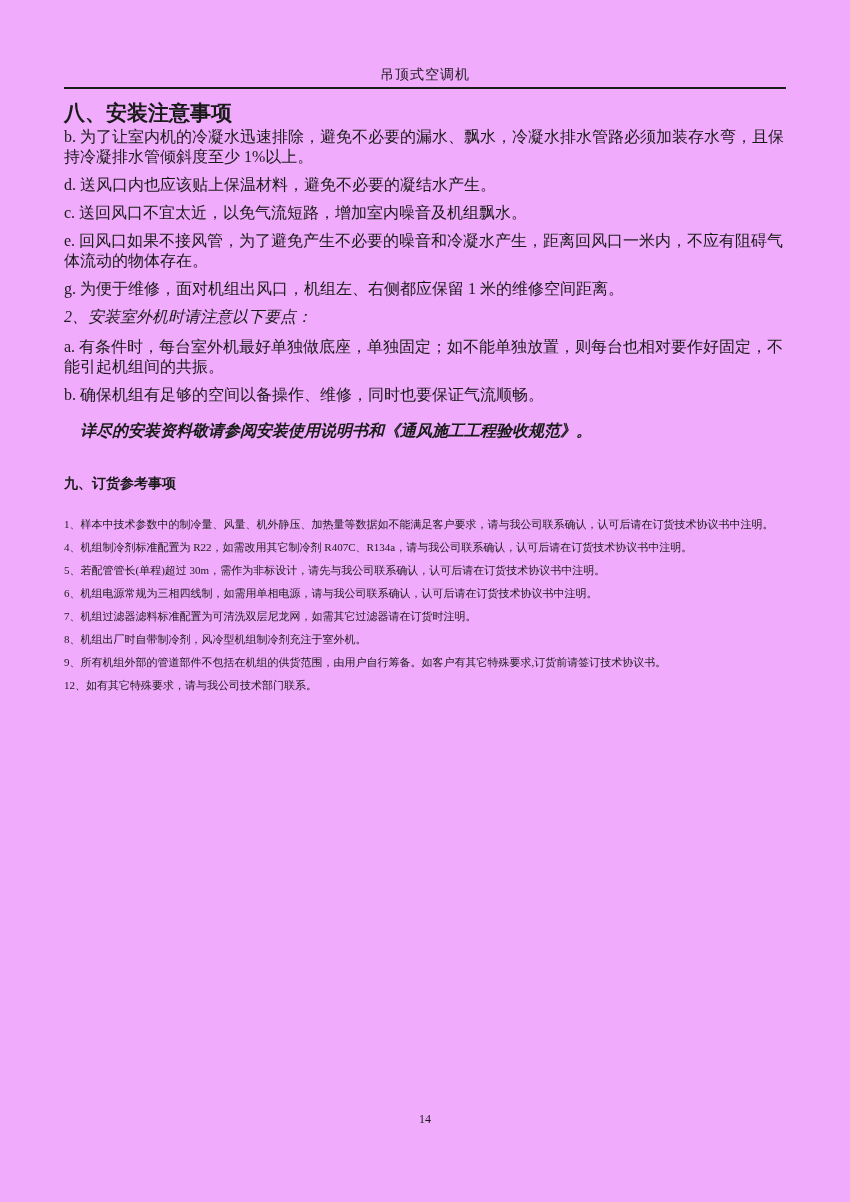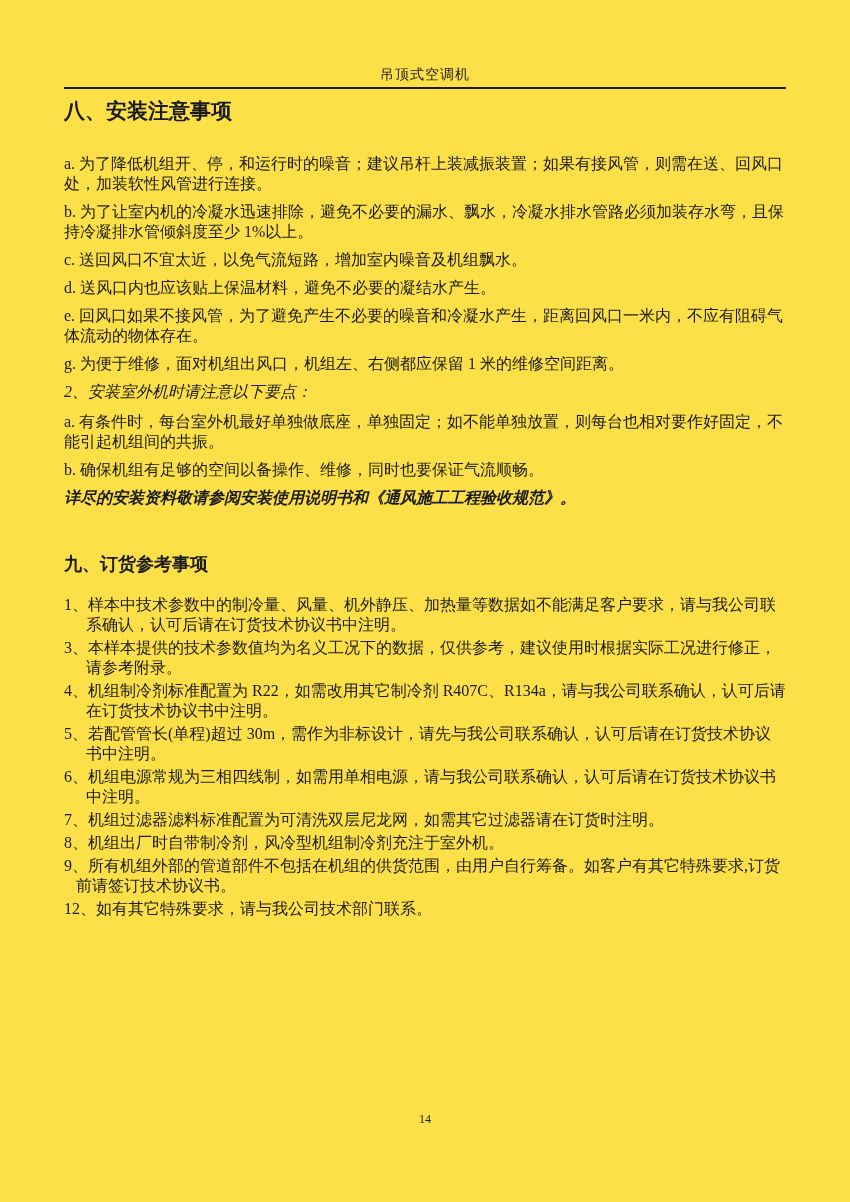--- a/index.html
+++ b/index.html
@@ -1,21 +1,21 @@
 <!DOCTYPE html>
 <html><head>
 <meta charset="utf-8">
 <style>
   html, body { margin: 0; padding: 0; background: #e8e8e8; }
   .page {
     position: relative;
     width: 850px;
     height: 1202px;
     margin: 0 auto;
-    background: #fde047;
+    background: #f0abfc;
     color: #1a1a1a;
     font-family: "Liberation Serif", "DejaVu Serif", serif;
     overflow: hidden;
   }
   .running-header {
     position: absolute;
     top: 66px;
     left: 0;
     right: 0;
     text-align: center;
@@ -31,53 +31,53 @@
     height: 0;
     border-top: 2px solid #1c1c1c;
   }
   .content {
     position: absolute;
     top: 100px;
     left: 64px;
     width: 722px;
   }
   .h1 {
-    font-family: Liberation Mono, monospace;
+    font-family: Liberation Sans, sans-serif;
     font-weight: bold;
     font-size: 21px;
     line-height: 26px;
-    margin: 0 0 28px 0;
+    margin: 0 0 1px 0;
   }
   .intro {
     font-style: italic;
     font-size: 16px;
     line-height: 20px;
     margin: 0 0 10px 0;
   }
   .p8 {
     font-size: 16px;
     line-height: 20px;
     margin: 0 0 8px 0;
   }
   .note {
     font-weight: bold;
     font-style: italic;
     font-size: 16px;
     line-height: 20px;
-    margin: 0;
+    margin: 16px;
   }
   .h2 {
     font-family: "Liberation Sans", "DejaVu Sans", sans-serif;
     font-weight: bold;
-    font-size: 18px;
+    font-size: 14px;
     line-height: 24px;
-    margin: 44px 0 19px 0;
+    margin: 30px 0 19px 0;
   }
   .p9 {
-    font-size: 16px;
+    font-size: 11px;
     line-height: 20px;
     margin: 0 0 3px 0;
     padding-left: 22px;
     text-indent: -22px;
   }
   .p9.hang-sm { padding-left: 12px; text-indent: -12px; }
   .page-footer {
     position: absolute;
     top: 1112px;
     left: 0;
@@ -92,38 +92,36 @@
 <div class="page">
 
   <div class="running-header">吊顶式空调机</div>
   <div class="header-rule"></div>
 
   <div class="content">
 
     <div class="h1">八、安装注意事项</div>
 
 
-    <p class="p8">a. 为了降低机组开、停，和运行时的噪音；建议吊杆上装减振装置；如果有接风管，则需在送、回风口处，加装软性风管进行连接。</p>
     <p class="p8">b. 为了让室内机的冷凝水迅速排除，避免不必要的漏水、飘水，冷凝水排水管路必须加装存水弯，且保持冷凝排水管倾斜度至少 1%以上。</p>
+    <p class="p8">d. 送风口内也应该贴上保温材料，避免不必要的凝结水产生。</p>
     <p class="p8">c. 送回风口不宜太近，以免气流短路，增加室内噪音及机组飘水。</p>
-    <p class="p8">d. 送风口内也应该贴上保温材料，避免不必要的凝结水产生。</p>
     <p class="p8">e. 回风口如果不接风管，为了避免产生不必要的噪音和冷凝水产生，距离回风口一米内，不应有阻碍气体流动的物体存在。</p>
     <p class="p8">g. 为便于维修，面对机组出风口，机组左、右侧都应保留 1 米的维修空间距离。</p>
 
     <p class="intro">2、安装室外机时请注意以下要点：</p>
 
     <p class="p8">a. 有条件时，每台室外机最好单独做底座，单独固定；如不能单独放置，则每台也相对要作好固定，不能引起机组间的共振。</p>
     <p class="p8">b. 确保机组有足够的空间以备操作、维修，同时也要保证气流顺畅。</p>
 
     <p class="note">详尽的安装资料敬请参阅安装使用说明书和《通风施工工程验收规范》。</p>
 
     <div class="h2">九、订货参考事项</div>
 
     <p class="p9">1、样本中技术参数中的制冷量、风量、机外静压、加热量等数据如不能满足客户要求，请与我公司联系确认，认可后请在订货技术协议书中注明。</p>
-    <p class="p9">3、本样本提供的技术参数值均为名义工况下的数据，仅供参考，建议使用时根据实际工况进行修正，请参考附录。</p>
     <p class="p9">4、机组制冷剂标准配置为 R22，如需改用其它制冷剂 R407C、R134a，请与我公司联系确认，认可后请在订货技术协议书中注明。</p>
     <p class="p9">5、若配管管长(单程)超过 30m，需作为非标设计，请先与我公司联系确认，认可后请在订货技术协议书中注明。</p>
     <p class="p9">6、机组电源常规为三相四线制，如需用单相电源，请与我公司联系确认，认可后请在订货技术协议书中注明。</p>
     <p class="p9">7、机组过滤器滤料标准配置为可清洗双层尼龙网，如需其它过滤器请在订货时注明。</p>
     <p class="p9">8、机组出厂时自带制冷剂，风冷型机组制冷剂充注于室外机。</p>
     <p class="p9 hang-sm">9、所有机组外部的管道部件不包括在机组的供货范围，由用户自行筹备。如客户有其它特殊要求,订货前请签订技术协议书。</p>
     <p class="p9">12、如有其它特殊要求，请与我公司技术部门联系。</p>
 
   </div>
 

